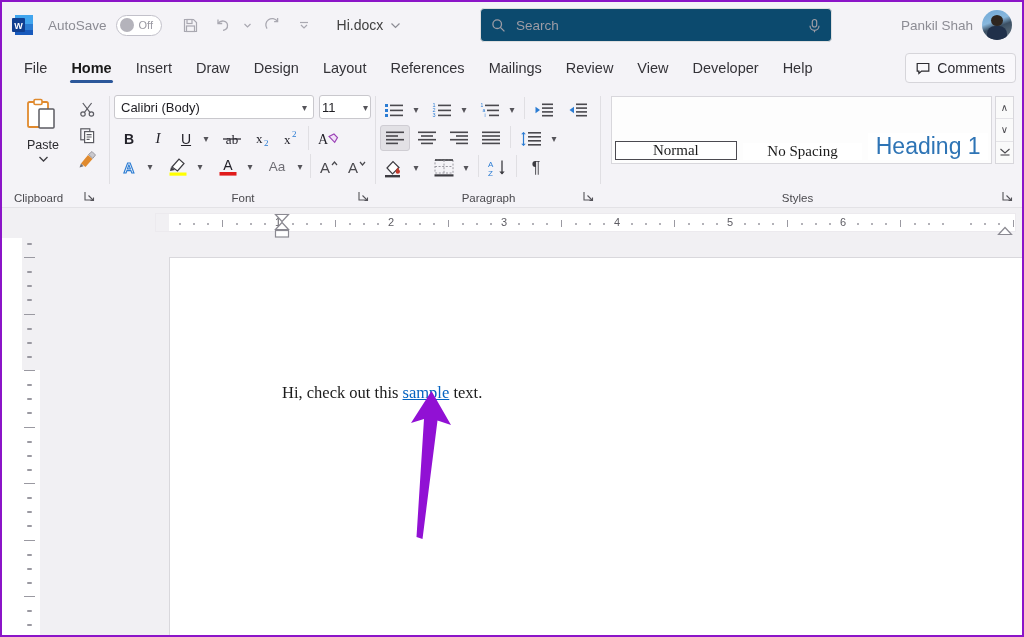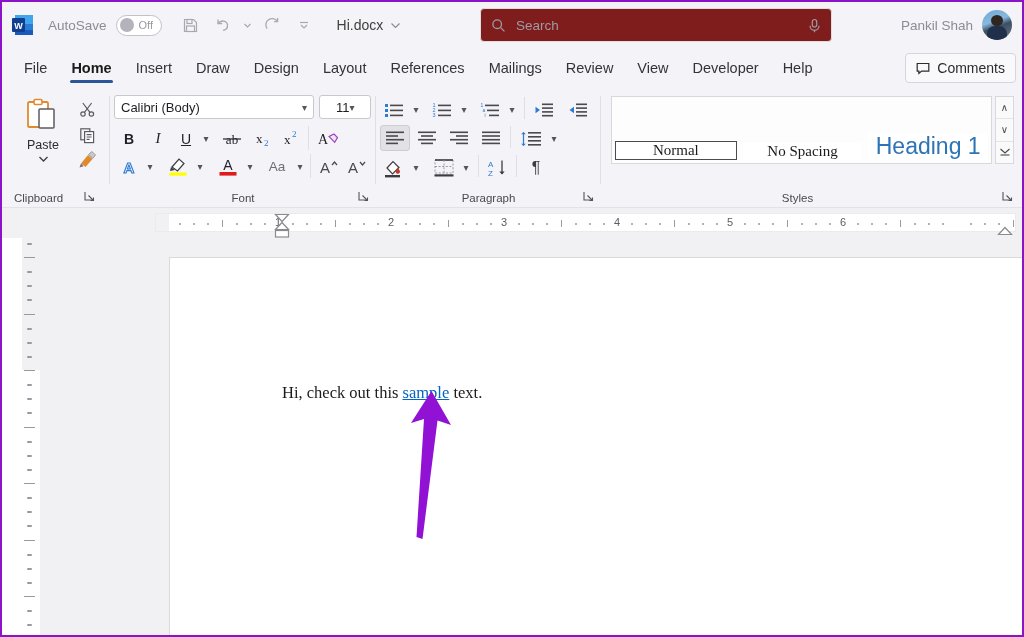--- a/index.html
+++ b/index.html
@@ -53,21 +53,21 @@
     width: 30px; height: 30px; display: flex; align-items: center; justify-content: center;
     color: #a9a8b1;
   }
   .qbtn.small { width: 15px; }
   .docname {
     margin-left: 18px; font-size: 14px; color: #404040;
     display: flex; align-items: center; gap: 7px; white-space: nowrap;
   }
   .searchbox {
     position: absolute; left: 478px; top: 6px; width: 352px; height: 34px;
-    border: 1px solid #dededf; border-radius: 4px; background: #7f1d1d;
+    border: 1px solid #dededf; border-radius: 4px; background: #0c4a6e;
     display: flex; align-items: center; padding: 0 10px;
   }
   .searchbox .sph { font-size: 13.5px; color: #9d9ca5; margin-left: 10px; flex: 1; }
   .userbox {
     position: absolute; right: 10px; top: 7px; height: 32px;
     display: flex; align-items: center; gap: 9px;
   }
   .username { font-size: 13.5px; color: #8c8c94; white-space: nowrap; }
   .avatar {
     width: 30px; height: 30px; border-radius: 50%;
@@ -139,21 +139,21 @@
   
   #g-font { left: 108px; width: 266px; }
   .fontname {
     position: absolute; left: 4px; top: 5px; width: 200px; height: 24px;
     border: 1px solid #c9c8cd; border-radius: 3px; background: #fff;
     display: flex; align-items: center; padding: 0 6px; font-size: 13px; color: #1f1e23;
   }
   .fontsize {
     position: absolute; left: 209px; top: 5px; width: 52px; height: 24px;
     border: 1px solid #c9c8cd; border-radius: 3px; background: #fff;
-    display: flex; align-items: center; padding: 0 16px; font-size: 13px; color: #1f1e23;
+    display: flex; align-items: center; padding: 0 2px; font-size: 13px; color: #1f1e23;
   }
   .cbchev { margin-left: auto; font-size: 10px; color: #55545a; }
   .fbtn {
     position: absolute; height: 27px; display: flex; align-items: center;
     justify-content: center; border-radius: 3px; color: #23222a;
   }
   .chev { font-size: 10px; color: #55545a; }
 
   
   #g-para { left: 374px; width: 225px; }

